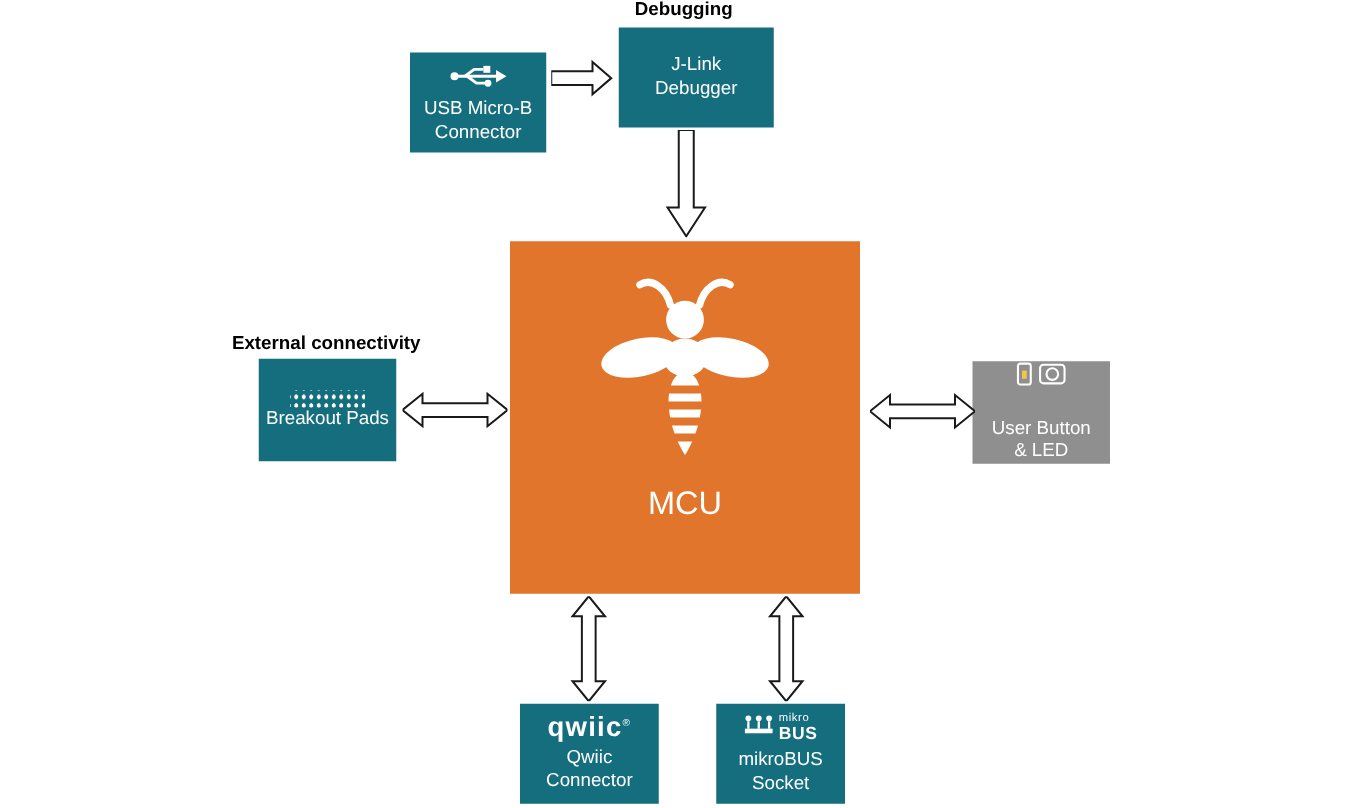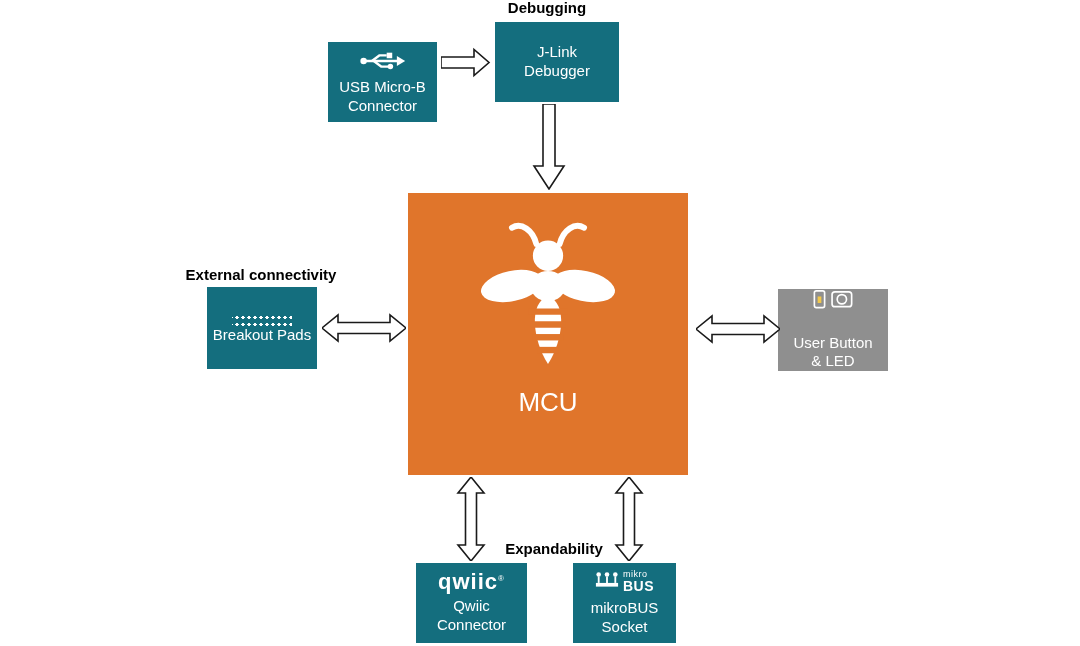--- a/index.html
+++ b/index.html
@@ -54,21 +54,20 @@
   .hw-icon .fillw { fill:#ffffff; }
   .hw-icon .glow { fill:#f2c84b; }
 </style>
 </head>
 <body>
 
 <div class="canvas">
 
   <div class="section-label" style="left:161px; top:266px; width:200px;">External connectivity</div>
   <div class="section-label" style="left:457px; top:-1px; width:180px;">Debugging</div>
-  <div class="section-label" style="left:464px; top:540px; width:180px;">Expandability</div>
 
   <div class="node teal usb-node">
     <svg class="hw-icon" width="48" height="24" viewBox="0 0 52 26">
       <line x1="6" y1="13" x2="42" y2="13" stroke="#ffffff" stroke-width="2.5"></line>
       <circle cx="5" cy="13" r="3.5" class="fillw"></circle>
       <polygon points="41,7.5 41,18.5 50,13" class="fillw" stroke="none"></polygon>
       <polyline points="14,13 22,7 30,7" fill="none" stroke="#ffffff" stroke-width="2.5"></polyline>
       <rect x="30" y="4" width="6" height="6" class="fillw"></rect>
       <polyline points="16,13 24,19 32,19" fill="none" stroke="#ffffff" stroke-width="2.5"></polyline>
       <circle cx="34" cy="19" r="3" class="fillw"></circle>

